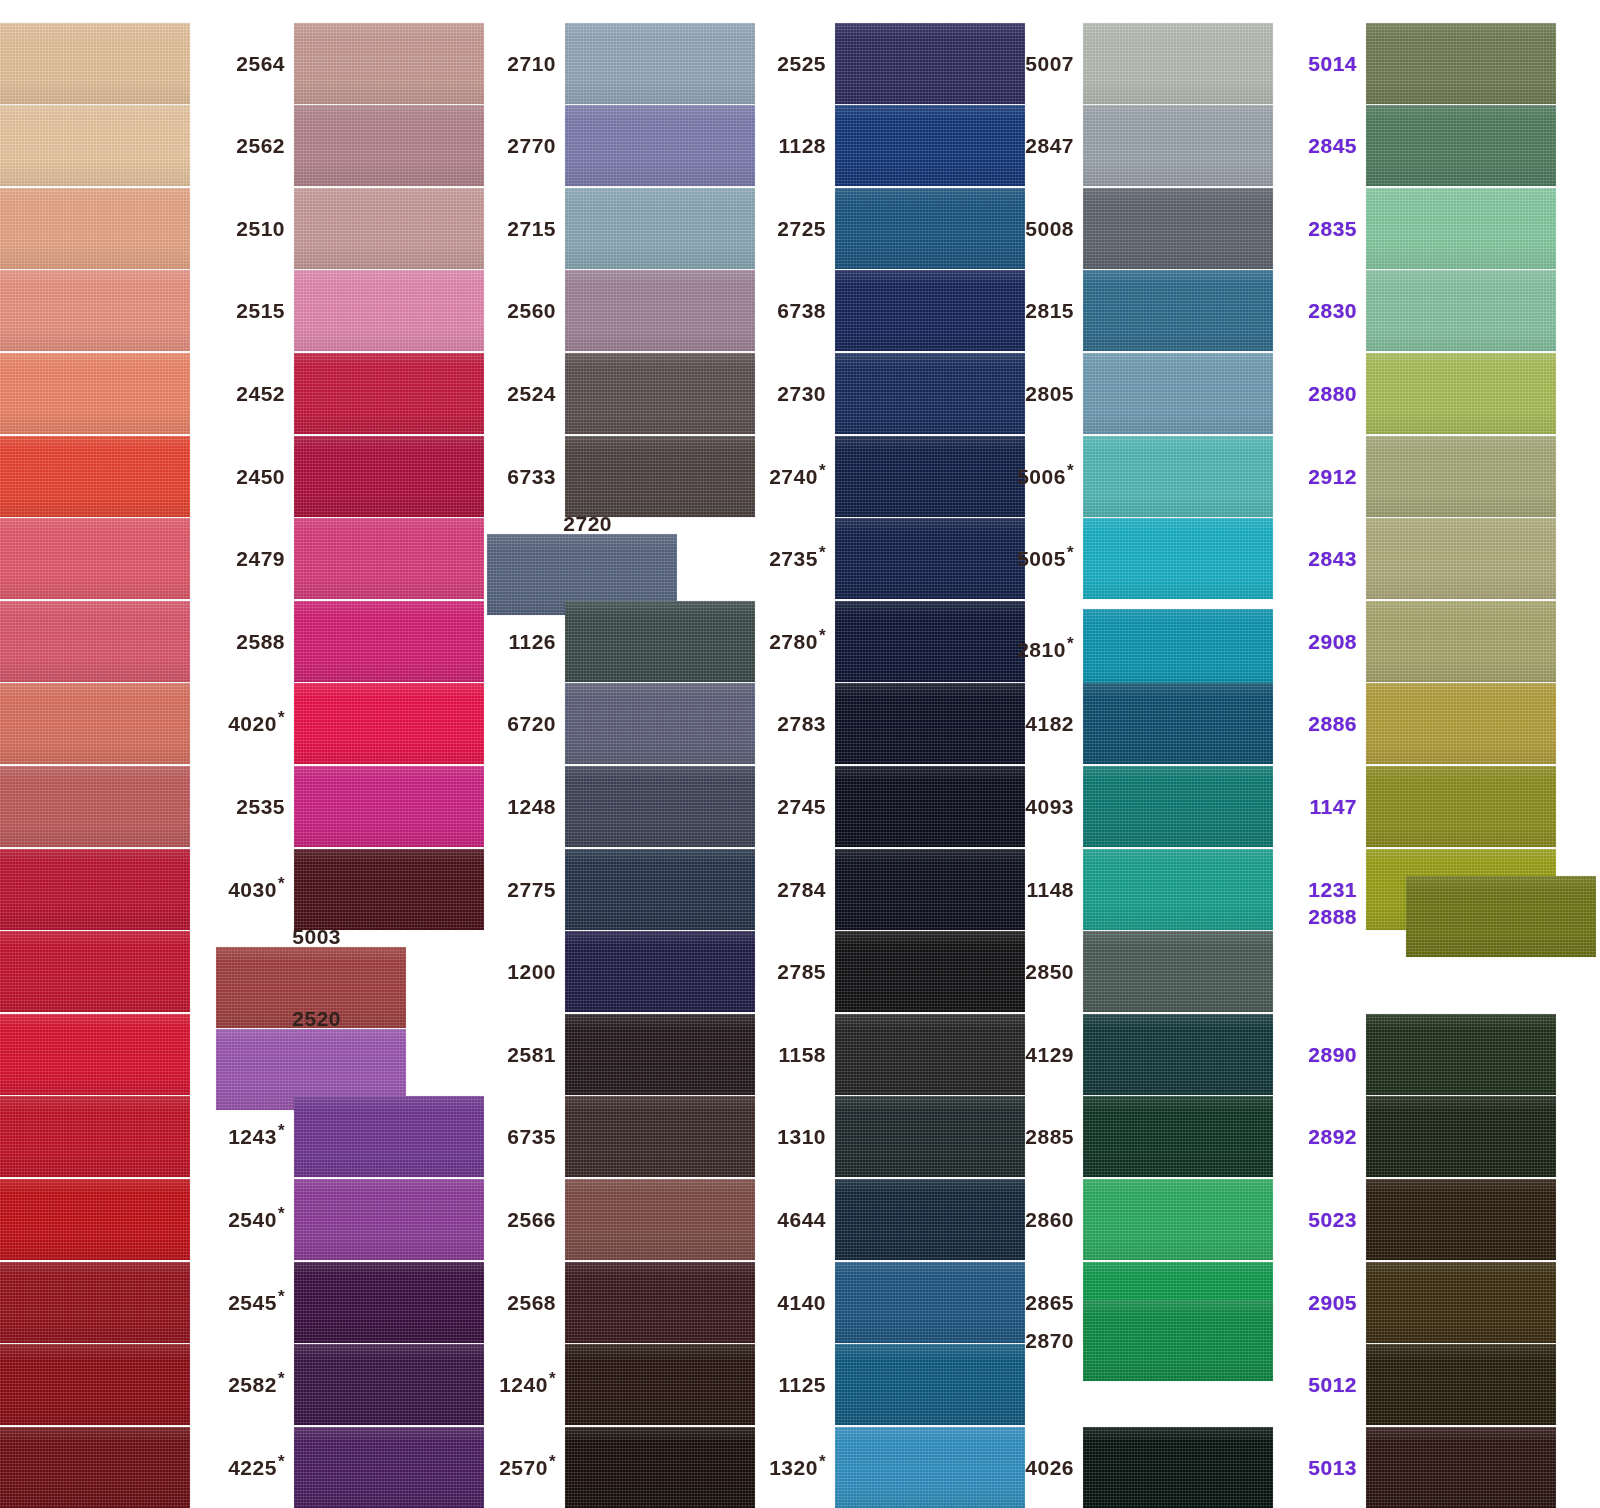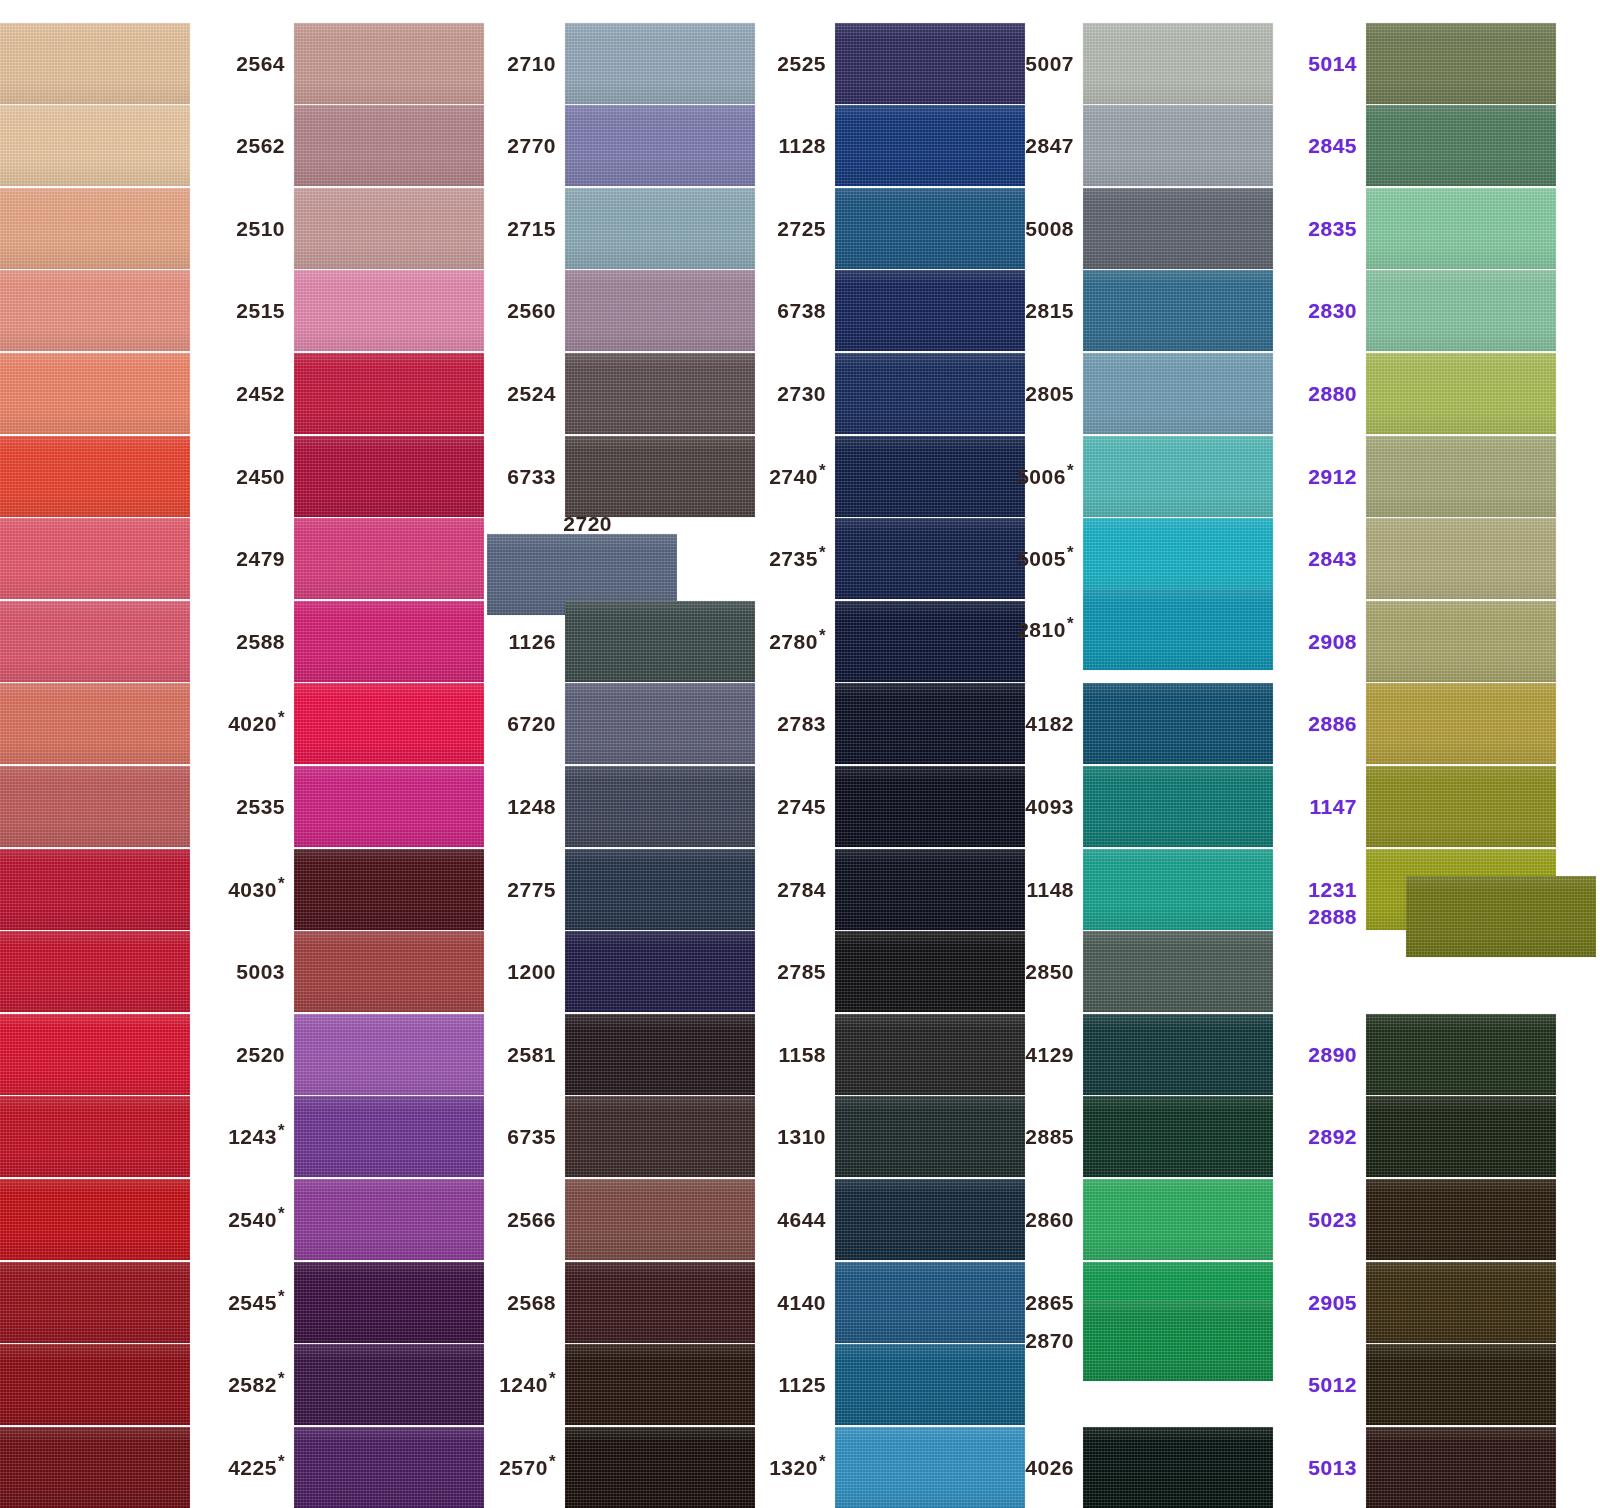--- a/index.html
+++ b/index.html
@@ -210,25 +210,25 @@
         <div class="swatch" title="4020" style="background: rgb(234, 17, 73);"></div>
       </div>
       <div class="row" style="top: 760.4px;">
         <div class="label">2535</div>
         <div class="swatch" title="2535" style="background: rgb(204, 33, 130);"></div>
       </div>
       <div class="row" style="top: 843px;">
         <div class="label">4030<span class="star">*</span></div>
         <div class="swatch" title="4030" style="background: rgb(74, 16, 24);"></div>
       </div>
-      <div class="row" style="top: 925.6px;">
+      <div class="row" style="top: 925.6px; flex-direction: column;">
         <div class="label">5003</div>
         <div class="swatch" title="5003" style="background: rgb(160, 63, 63);"></div>
       </div>
-      <div class="row" style="top: 1008.2px;">
+      <div class="row" style="top: 1008.2px; flex-direction: column;">
         <div class="label">2520</div>
         <div class="swatch" title="2520" style="background: rgb(154, 86, 176);"></div>
       </div>
       <div class="row" style="top: 1090.8px;">
         <div class="label">1243<span class="star">*</span></div>
         <div class="swatch" title="1243" style="background: rgb(110, 54, 144);"></div>
       </div>
       <div class="row" style="top: 1173.4px;">
         <div class="label">2540<span class="star">*</span></div>
         <div class="swatch" title="2540" style="background: rgb(139, 59, 151);"></div>
@@ -416,21 +416,21 @@
         <div class="swatch" title="2805" style="background: rgb(111, 156, 178);"></div>
       </div>
       <div class="row" style="top: 430px;">
         <div class="label">5006<span class="star">*</span></div>
         <div class="swatch" title="5006" style="background: rgb(81, 184, 181);"></div>
       </div>
       <div class="row" style="top: 512.6px; border-radius: 15px;">
         <div class="label">5005<span class="star">*</span></div>
         <div class="swatch" title="5005" style="background: rgb(24, 176, 196);"></div>
       </div>
-      <div class="row" style="top: 583px;">
+      <div class="row" style="top: 603px;">
         <div class="label">2810<span class="star">*</span></div>
         <div class="swatch" title="2810" style="background: rgb(10, 147, 176);"></div>
       </div>
       <div class="row" style="top: 677.8px;">
         <div class="label">4182</div>
         <div class="swatch" title="4182" style="background: rgb(13, 79, 110);"></div>
       </div>
       <div class="row" style="top: 760.4px;">
         <div class="label">4093</div>
         <div class="swatch" title="4093" style="background: rgb(12, 122, 114);"></div>

